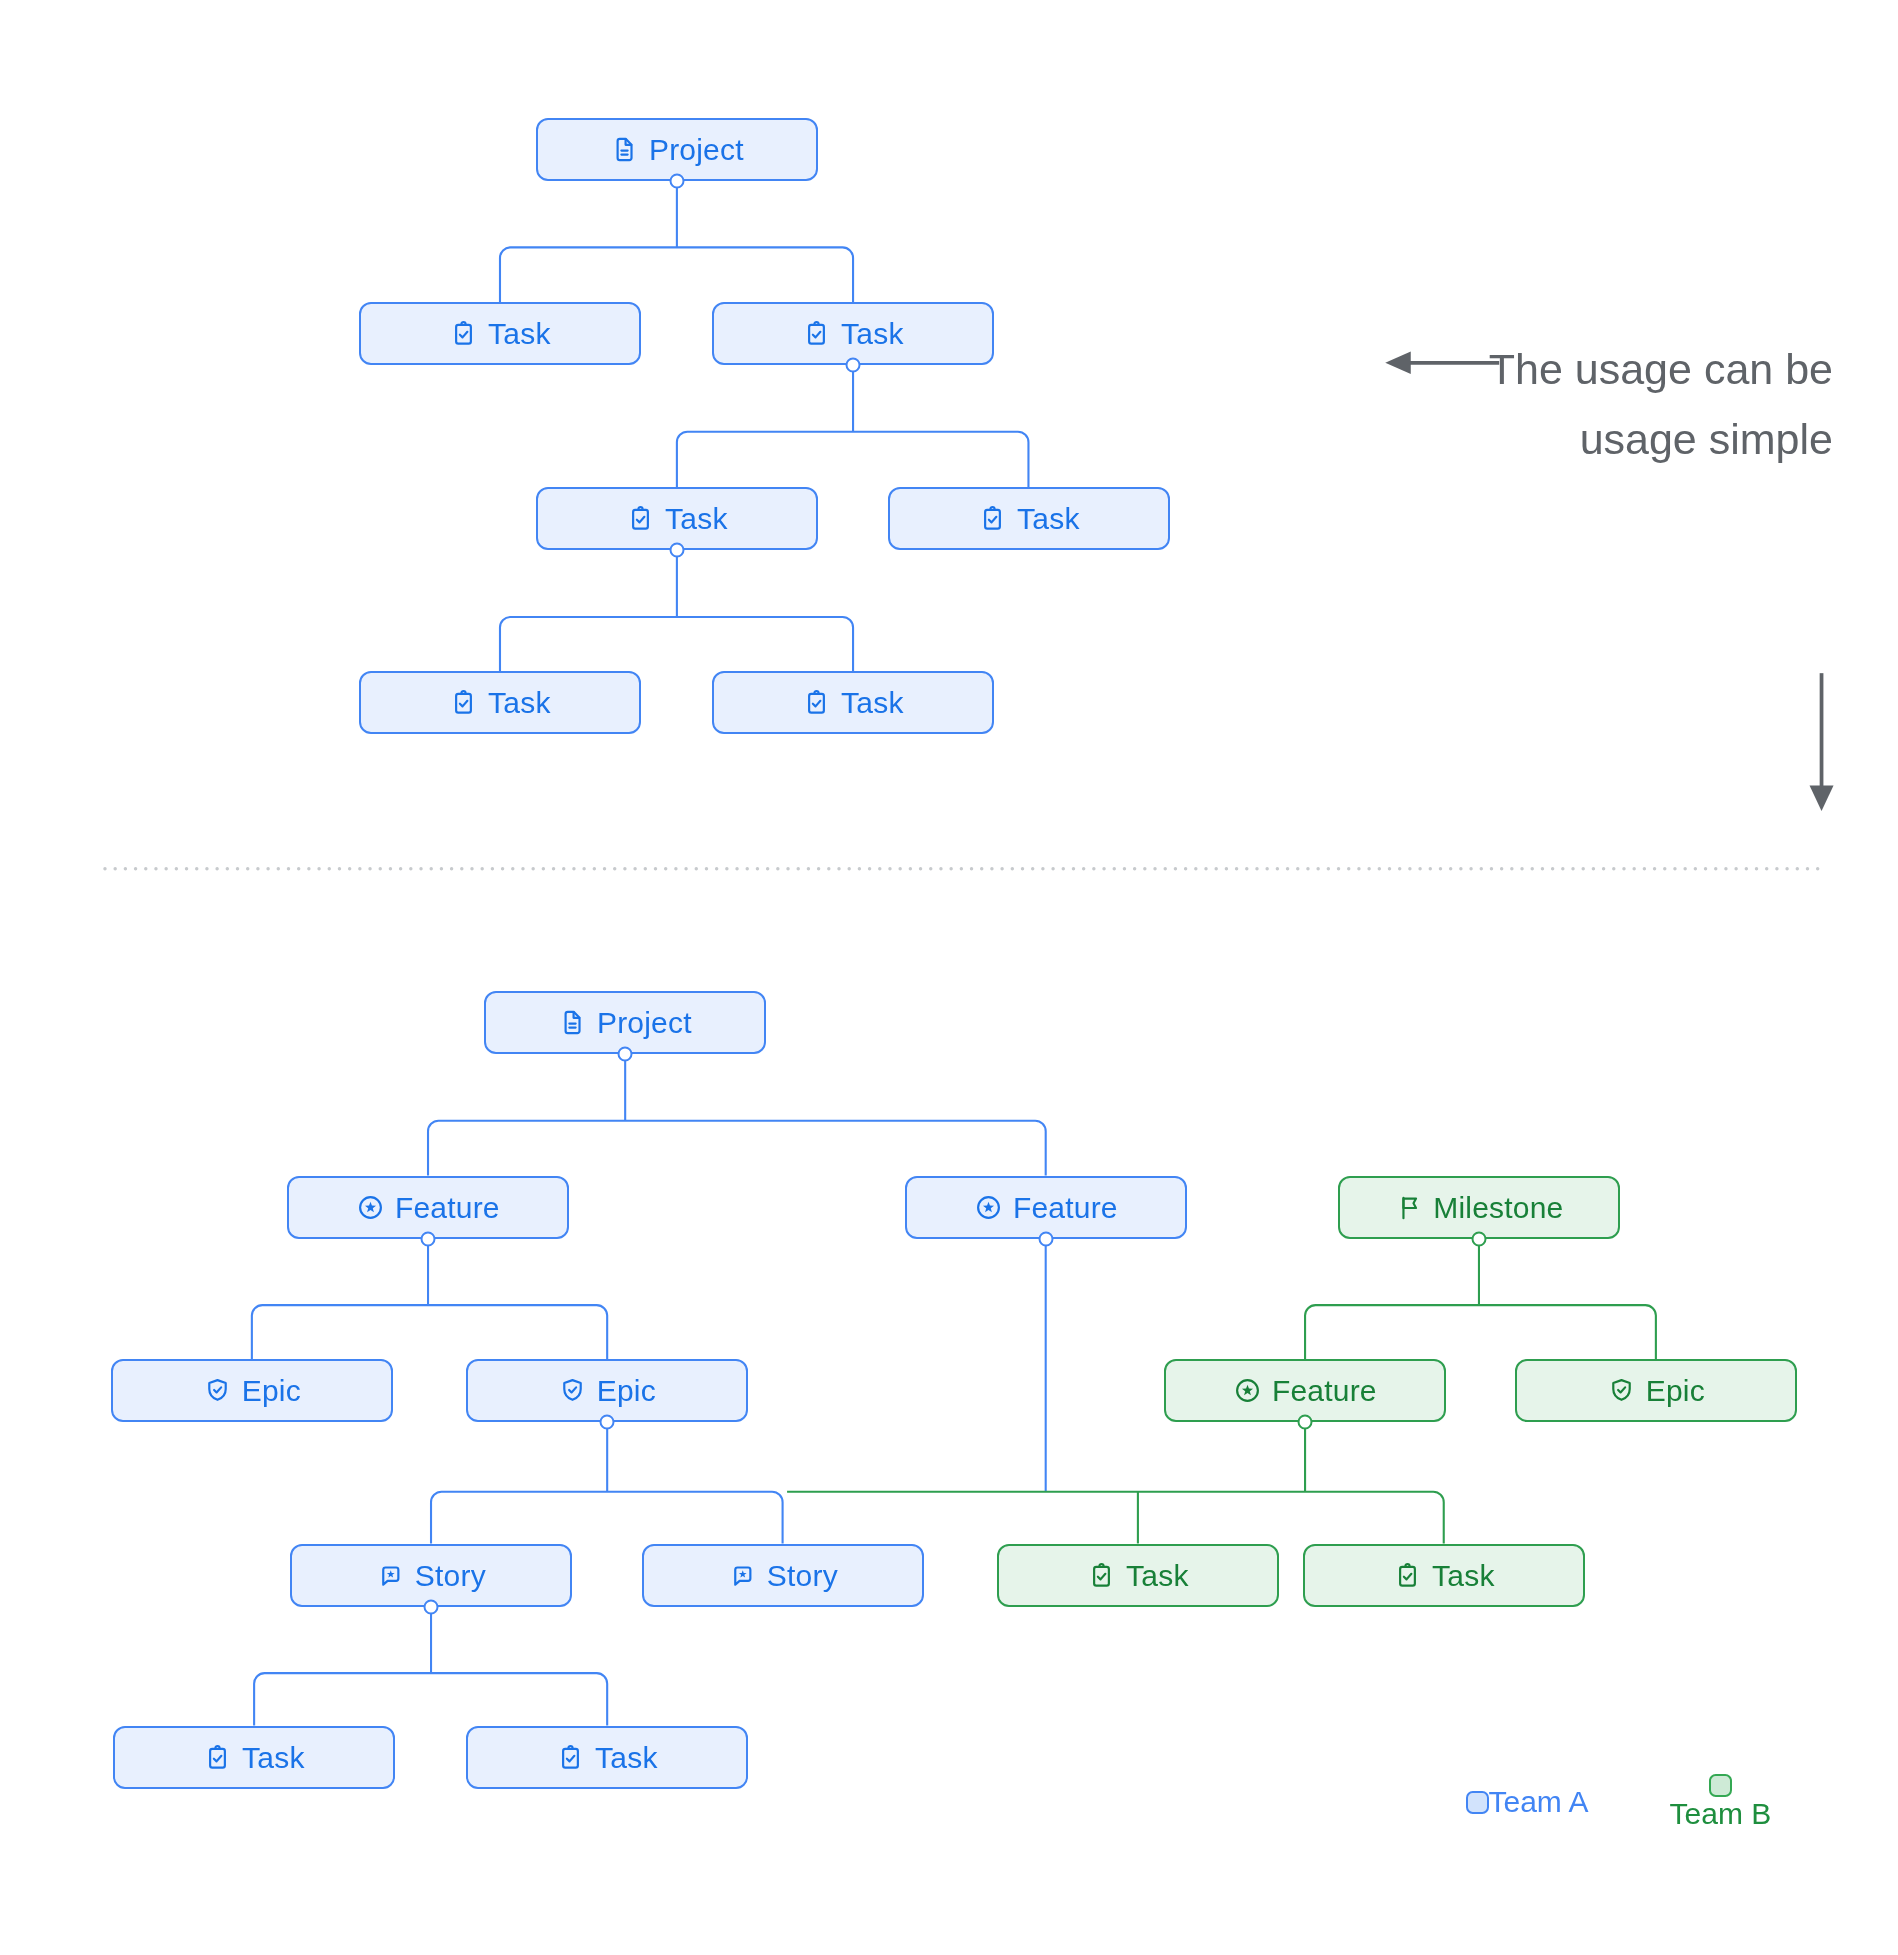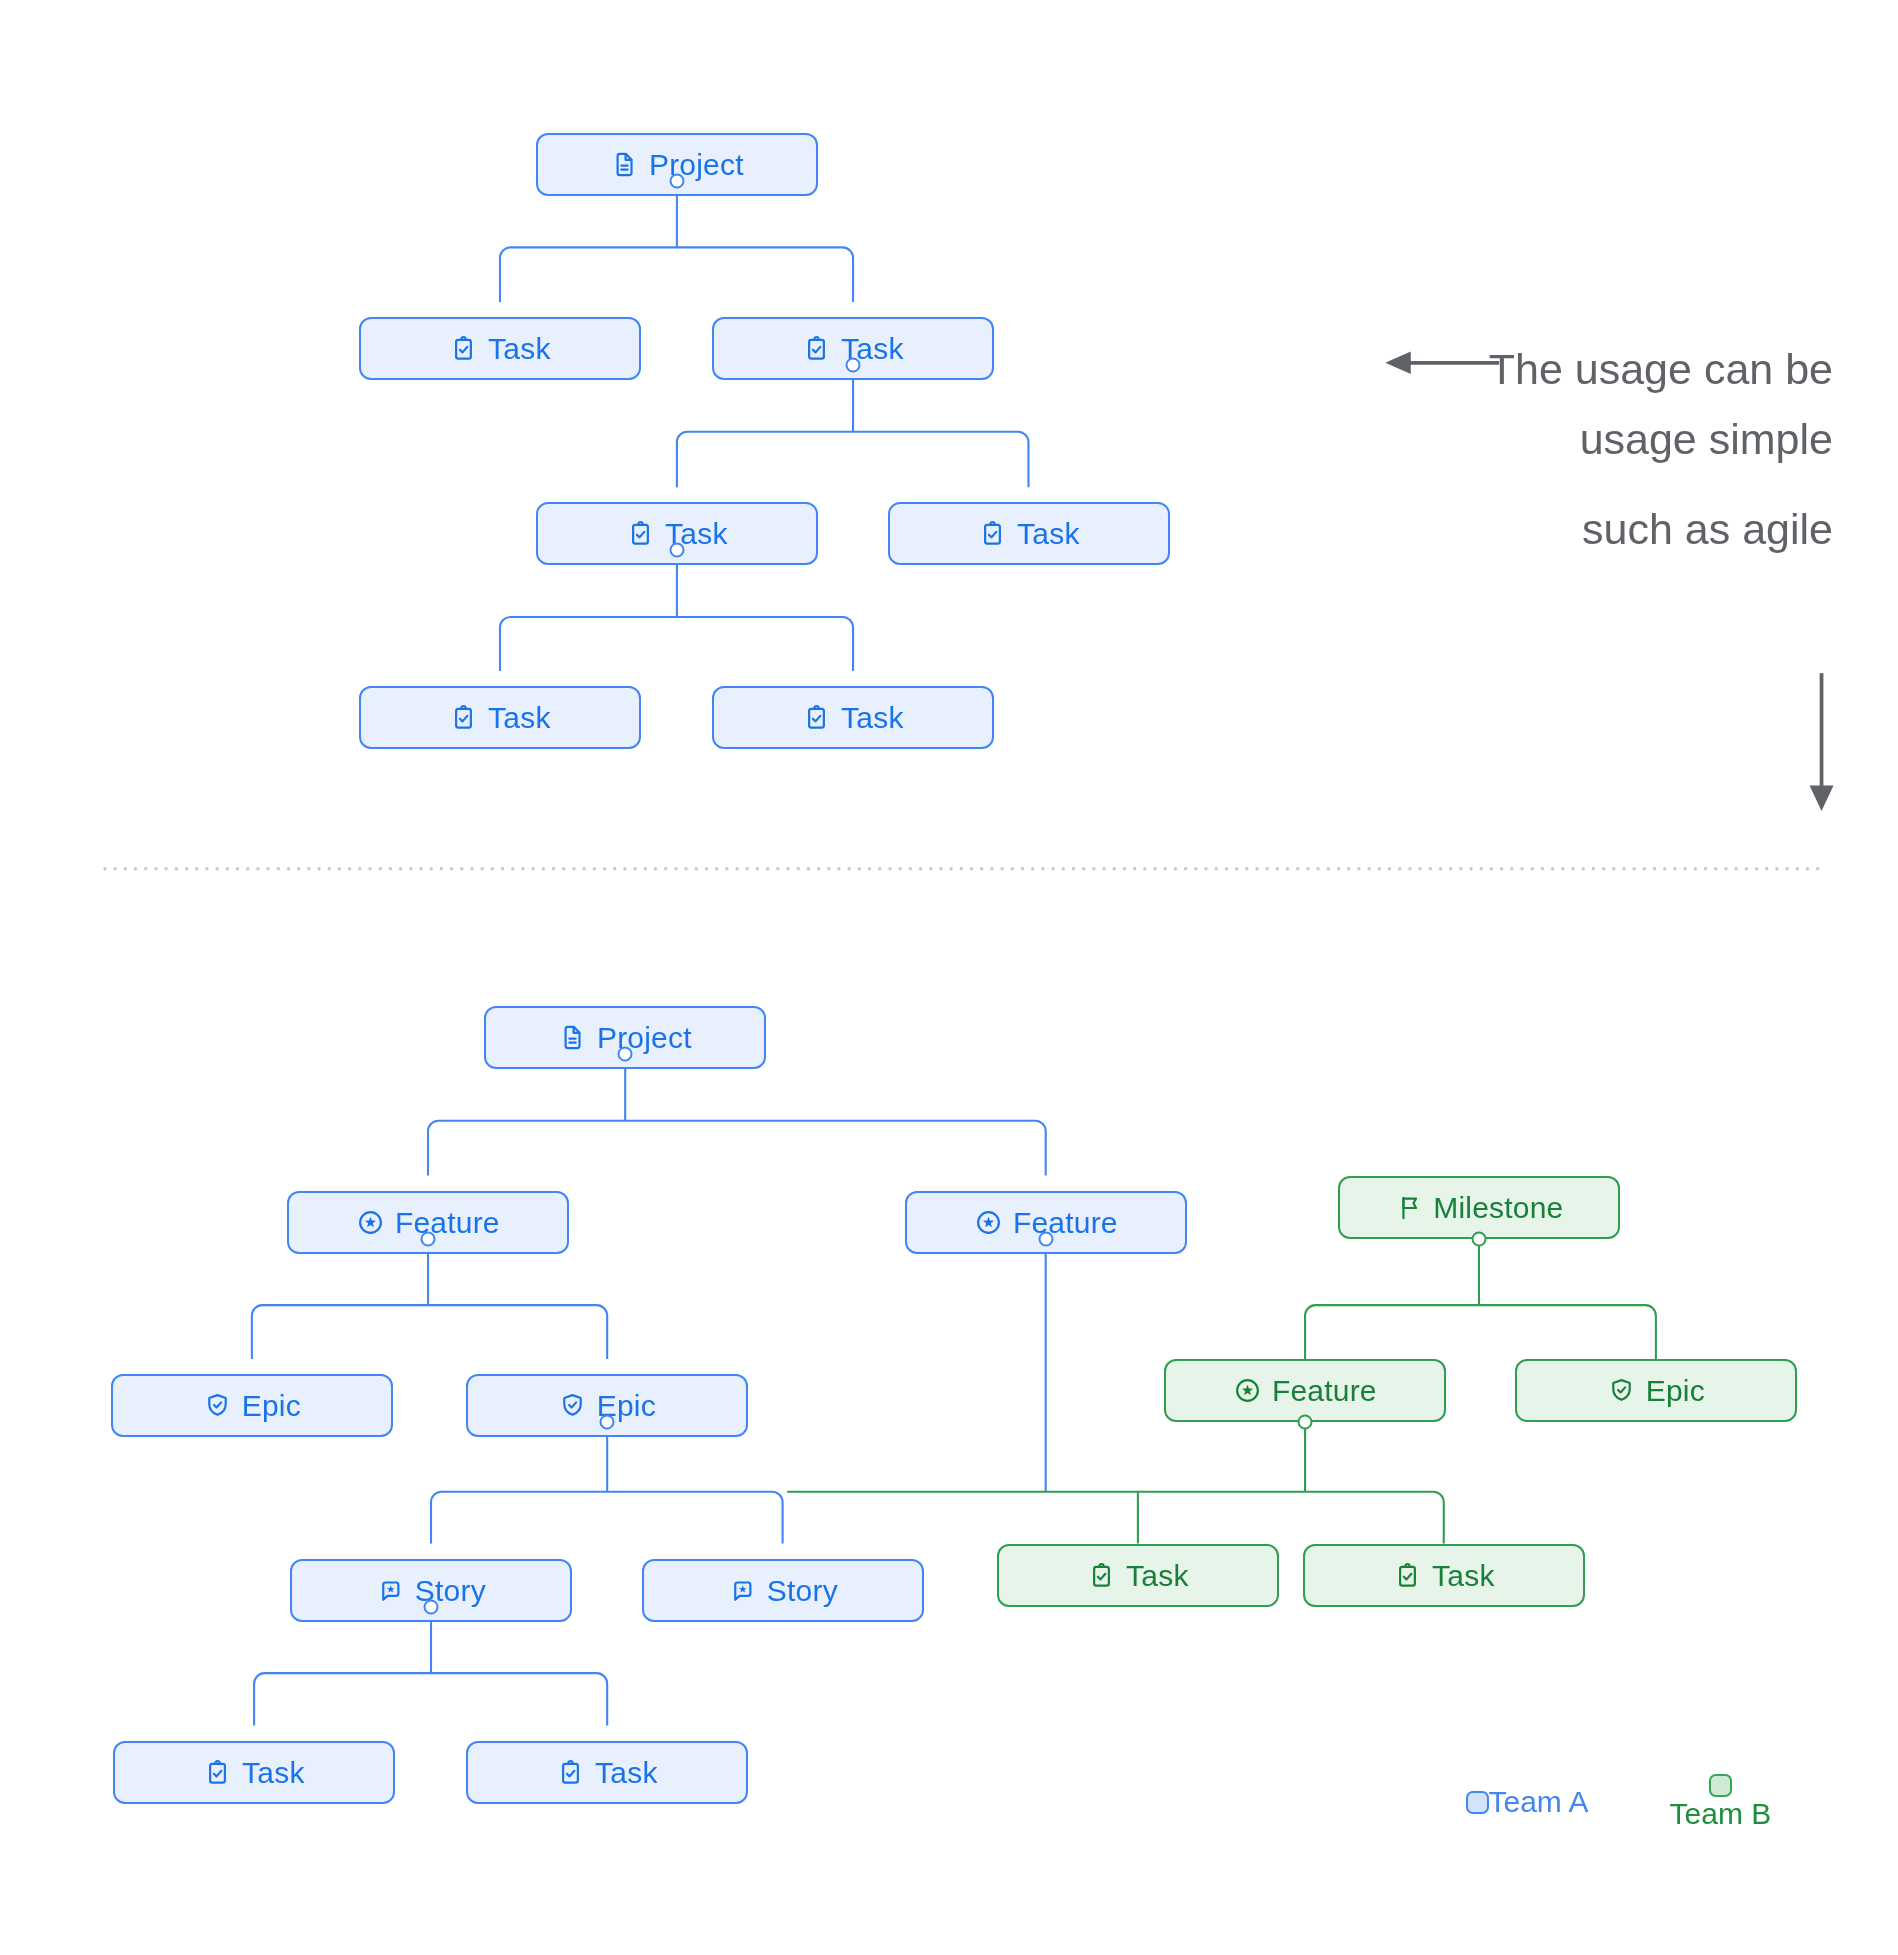--- a/index.html
+++ b/index.html
@@ -7,21 +7,21 @@
     position:relative;width:1898px;height:1955px;background:#ffffff;overflow:hidden;
     font-family:"Liberation Sans",sans-serif;
   }
   #edges-svg,#deco-svg{position:absolute;left:0;top:0;z-index:0;}
   .node{
     position:absolute;width:282px;height:63px;box-sizing:border-box;
     border:2.2px solid;border-radius:12px;
     display:flex;align-items:center;justify-content:center;gap:9.7px;
     font-size:30px;font-weight:500;letter-spacing:0.2px;z-index:2;
   }
-  .node.team-blue{background:var(--blue-fill);border-color:var(--blue-border);color:var(--blue-text);margin-top:15px;}
+  .node.team-blue{background:var(--blue-fill);border-color:var(--blue-border);color:var(--blue-text);}
   .node.team-green{background:var(--green-fill);border-color:var(--green-border);color:var(--green-text);}
   .node .icon{width:29px;height:29px;flex:0 0 auto;}
   .port{
     position:absolute;width:15px;height:15px;box-sizing:border-box;border-radius:50%;
     background:#fff;border:2.2px solid;z-index:3;transform:translate(-50%,-50%);
   }
   .port.team-blue{border-color:var(--blue-border);}
   .port.team-green{border-color:var(--green-border);}
   #annotation{
     position:absolute;right:65px;top:334px;text-align:right;z-index:1;
@@ -257,21 +257,20 @@
         <span>Task</span>
       </div>
     </div>
 
   <div id="annotation">
     <div class="ann-block1">
       <div>The usage can be</div>
       <div>usage simple</div>
     </div>
     <div class="ann-block2">
-      <div>such as agile</div>
     </div>
   </div>
 
   <div id="legend">
       <div class="legend-item team-blue">
         <div class="legend-swatch"></div>
         <span class="legend-label">Team A</span>
       </div>
       <div class="legend-item team-green">
         <div class="legend-swatch"></div>

